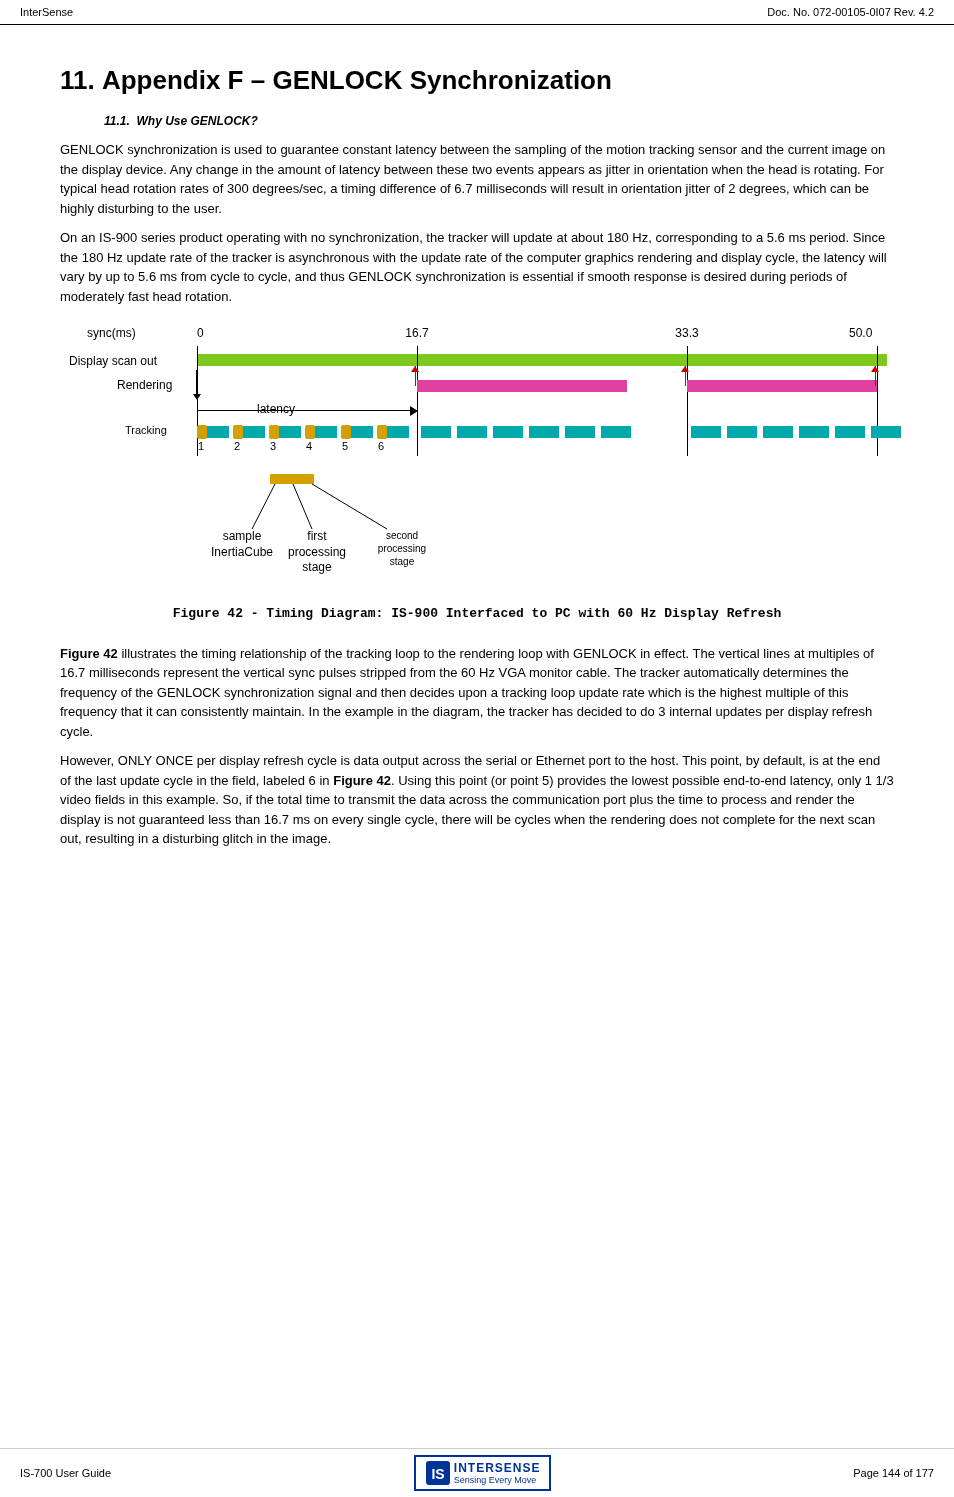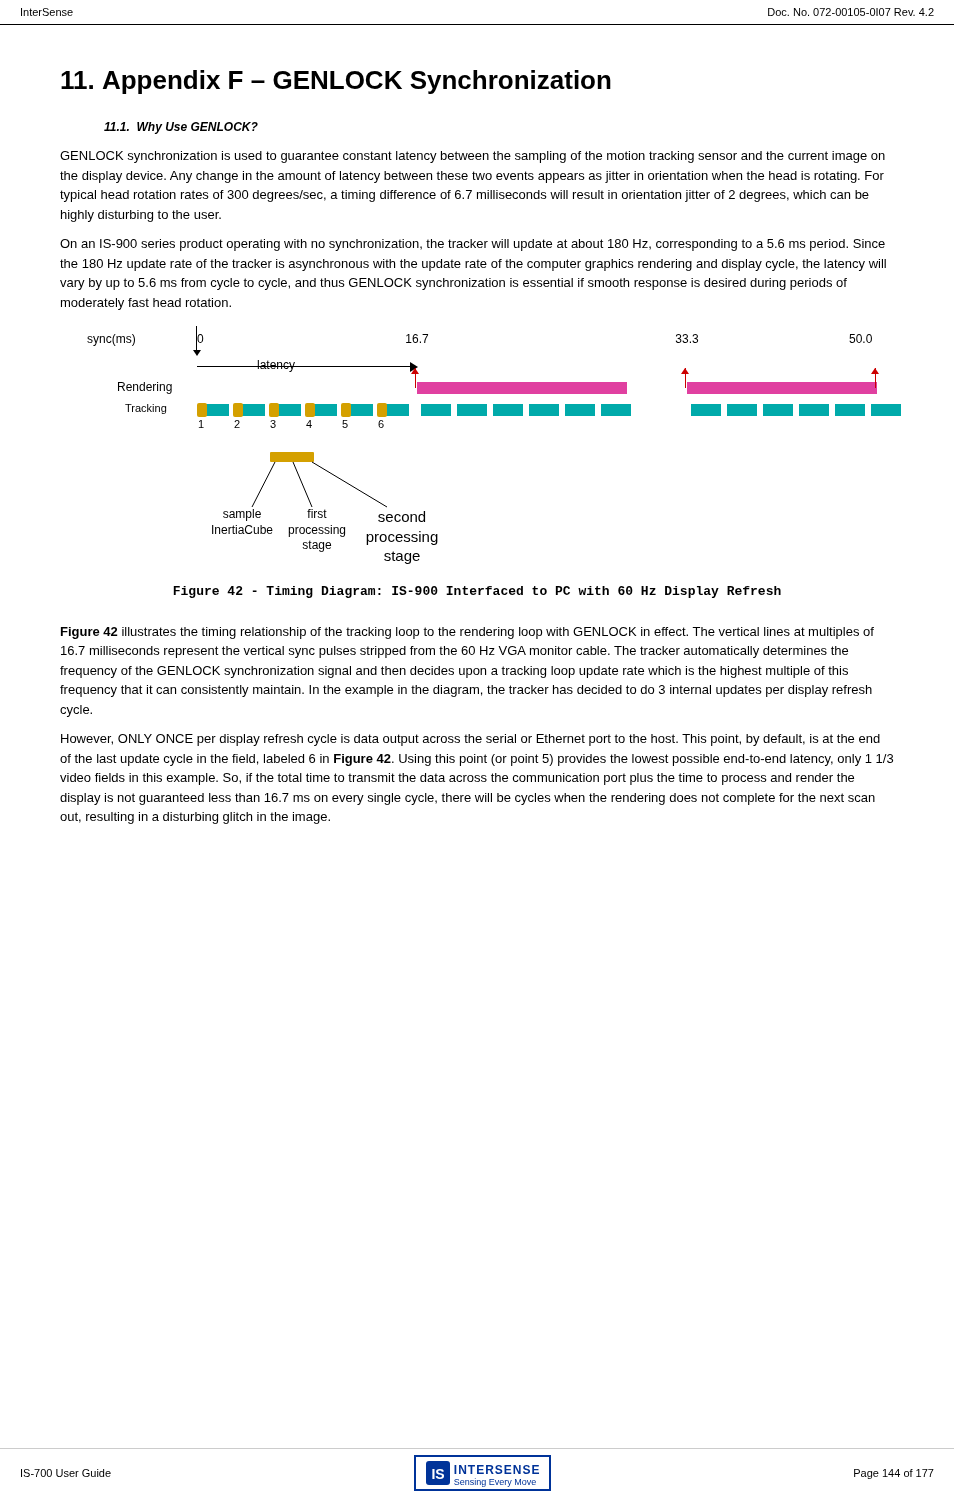--- a/index.html
+++ b/index.html
@@ -30,21 +30,21 @@
       left: 0;
       right: 0;
       font-size: 11px;
     }
     .content {
       padding: 20px 60px 80px 60px;
     }
     h1 {
       font-size: 26px;
       font-weight: bold;
-      margin-bottom: 24px;
+      margin-bottom: 18px;
       margin-top: 20px;
     }
     h2 {
       font-size: 12px;
       font-style: italic;
       font-weight: bold;
       margin-bottom: 12px;
       margin-left: 44px;
     }
     p {
@@ -70,21 +70,21 @@
 
     .footer-logo {
       display: flex;
       flex-direction: column;
       align-items: center;
     }
     .logo-box {
       border: 2px solid #003399;
       padding: 2px 8px;
       display: inline-flex;
-      align-items: flex-end;
+      align-items: center;
       gap: 2px;
     }
   </style>
 </head>
 <body>
 
 <div class="header">
   <span>InterSense</span>
   <span>Doc. No. 072-00105-0I07 Rev. 4.2</span>
 </div>
@@ -106,47 +106,60 @@
     <div style="position:relative; width:820px; margin:0 auto;">
 
       <div style="position:relative; height:22px; margin-left:130px;">
         <span style="position:absolute; left:-110px; font-size:12px;">sync(ms)</span>
         <span style="position:absolute; left:0px; font-size:12px;">0</span>
         <span style="position:absolute; left:220px; font-size:12px; transform:translateX(-50%);">16.7</span>
         <span style="position:absolute; left:490px; font-size:12px; transform:translateX(-50%);">33.3</span>
         <span style="position:absolute; left:652px; font-size:12px;">50.0</span>
       </div>
 
-
-      <div style="position:relative; height:24px; margin-left:130px;">
-
-        <span style="position:absolute; left:60px; top:4px; font-size:12px;">latency</span>
-
-        <div style="position:absolute; left:0; top:12px; width:218px; height:1px; background:#000;"></div>
-
-        <div style="position:absolute; left:213px; top:8px; width:0; height:0; border-top:5px solid transparent; border-bottom:5px solid transparent; border-left:8px solid #000;"></div>
-
-        <div style="position:absolute; left:-1px; top:-28px; width:1px; height:28px; background:#000;"></div>
-        <div style="position:absolute; left:-4px; top:-4px; width:0; height:0; border-left:4px solid transparent; border-right:4px solid transparent; border-top:6px solid #000;"></div>
+      <div style="position:relative; height:28px; margin-left:130px;">
+        <span style="position:absolute; left:-128px; font-size:12px; top:6px;">Display scan out</span>
+
+        <div style="position:absolute; left:0; right:0; height:12px; top:6px; background:#7ec820;"></div>
+
+        <div style="position:absolute; left:0; top:-2px; width:1px; height:110px; background:#000;"></div>
+
+        <div style="position:absolute; left:220px; top:-2px; width:1px; height:110px; background:#000;"></div>
+
+        <div style="position:absolute; left:490px; top:-2px; width:1px; height:110px; background:#000;"></div>
+
+        <div style="position:absolute; left:680px; top:-2px; width:1px; height:110px; background:#000;"></div>
       </div>
 
       <div style="position:relative; height:22px; margin-left:130px;">
         <span style="position:absolute; left:-80px; top:2px; font-size:12px;">Rendering</span>
 
         <div style="position:absolute; left:220px; width:210px; height:12px; top:4px; background:#e040a0;"></div>
         <div style="position:absolute; left:490px; width:190px; height:12px; top:4px; background:#e040a0;"></div>
 
         <div style="position:absolute; left:218px; top:-10px; width:1px; height:20px; background:#cc0000;"></div>
         <div style="position:absolute; left:214px; top:-10px; width:0; height:0; border-left:4px solid transparent; border-right:4px solid transparent; border-bottom:6px solid #cc0000;"></div>
         <div style="position:absolute; left:488px; top:-10px; width:1px; height:20px; background:#cc0000;"></div>
         <div style="position:absolute; left:484px; top:-10px; width:0; height:0; border-left:4px solid transparent; border-right:4px solid transparent; border-bottom:6px solid #cc0000;"></div>
         <div style="position:absolute; left:678px; top:-10px; width:1px; height:20px; background:#cc0000;"></div>
         <div style="position:absolute; left:674px; top:-10px; width:0; height:0; border-left:4px solid transparent; border-right:4px solid transparent; border-bottom:6px solid #cc0000;"></div>
       </div>
 
+      <div style="position:relative; height:24px; margin-left:130px;">
+
+        <span style="position:absolute; left:60px; top:4px; font-size:12px;">latency</span>
+
+        <div style="position:absolute; left:0; top:12px; width:218px; height:1px; background:#000;"></div>
+
+        <div style="position:absolute; left:213px; top:8px; width:0; height:0; border-top:5px solid transparent; border-bottom:5px solid transparent; border-left:8px solid #000;"></div>
+
+        <div style="position:absolute; left:-1px; top:-28px; width:1px; height:28px; background:#000;"></div>
+        <div style="position:absolute; left:-4px; top:-4px; width:0; height:0; border-left:4px solid transparent; border-right:4px solid transparent; border-top:6px solid #000;"></div>
+      </div>
+
       <div style="position:relative; height:22px; margin-left:130px;">
         <span style="position:absolute; left:-72px; top:2px; font-size:11px;">Tracking</span>
 
         <div style="position:absolute; left:2px; width:30px; height:12px; top:4px; background:#00aaaa;"></div>
         <div style="position:absolute; left:38px; width:30px; height:12px; top:4px; background:#00aaaa;"></div>
         <div style="position:absolute; left:74px; width:30px; height:12px; top:4px; background:#00aaaa;"></div>
         <div style="position:absolute; left:110px; width:30px; height:12px; top:4px; background:#00aaaa;"></div>
         <div style="position:absolute; left:146px; width:30px; height:12px; top:4px; background:#00aaaa;"></div>
         <div style="position:absolute; left:182px; width:30px; height:12px; top:4px; background:#00aaaa;"></div>
 
@@ -187,21 +200,21 @@
 
           <line x1="78" y1="10" x2="55" y2="55" stroke="#000" stroke-width="1"></line>
 
           <line x1="115" y1="10" x2="190" y2="55" stroke="#000" stroke-width="1"></line>
 
           <line x1="96" y1="10" x2="115" y2="55" stroke="#000" stroke-width="1"></line>
         </svg>
 
         <div style="position:absolute; left:0px; top:55px; font-size:12px; text-align:center; width:90px; line-height:1.3;">sample<br>InertiaCube</div>
         <div style="position:absolute; left:80px; top:55px; font-size:12px; text-align:center; width:80px; line-height:1.3;">first<br>processing<br>stage</div>
-        <div style="position:absolute; left:160px; top:55px; font-size:15px; text-align:center; width:90px; line-height:1.3;">second<br>processing<br>stage</div>
+        <div style="position:absolute; left:160px; top:55px; font-size:10px; text-align:center; width:90px; line-height:1.3;">second<br>processing<br>stage</div>
       </div>
 
     </div>
   </div>
 
   <p class="figure-caption">
     <span>Figure 42 - Timing Diagram: IS-900 Interfaced to PC with 60 Hz Display Refresh</span>
   </p>
 
   <p><span class="bold">Figure 42</span> illustrates the timing relationship of the tracking loop to the rendering loop with GENLOCK in effect.  The vertical lines at multiples of 16.7 milliseconds represent the vertical sync pulses stripped from the 60 Hz VGA monitor cable.  The tracker automatically determines the frequency of the GENLOCK synchronization signal and then decides upon a tracking loop update rate which is the highest multiple of this frequency that it can consistently maintain.  In the example in the diagram, the tracker has decided to do 3 internal updates per display refresh cycle.</p>

